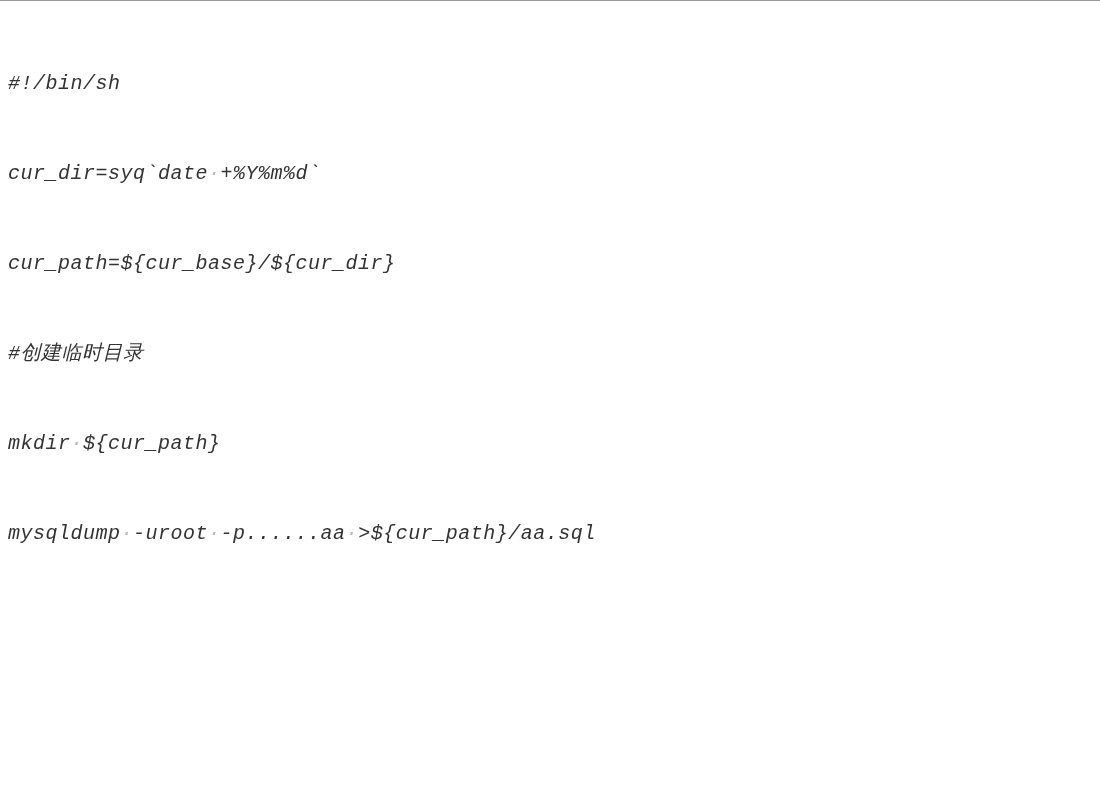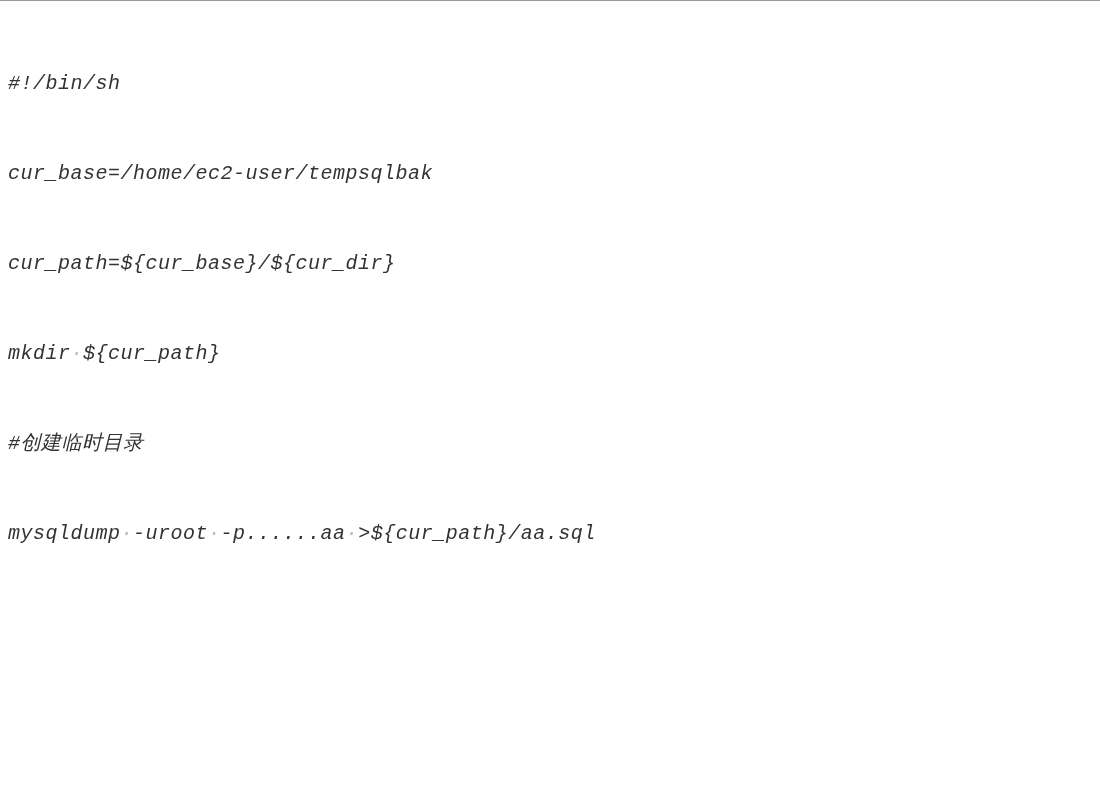--- a/index.html
+++ b/index.html
@@ -26,24 +26,24 @@
   }
   .ws-dot {
     color: #bbb;
   }
 </style>
 </head>
 <body>
 
 <div class="code-block">
   <span class="line">#!/bin/sh</span>
-  <span class="line">cur_base=/home/ec2-user/tempsqlbak</span>
+  <span class="line">cur_dir=syq`date<span class="ws-dot">·</span>+%Y%m%d`</span>
   <span class="line">cur_path=${cur_base}/${cur_dir}</span>
+  <span class="line">#创建临时目录</span>
   <span class="line">mkdir<span class="ws-dot">·</span>${cur_path}</span>
-  <span class="line">#创建临时目录</span>
   <span class="line">mysqldump<span class="ws-dot">·</span>-uroot<span class="ws-dot">·</span>-p......aa<span class="ws-dot">·</span>&gt;${cur_path}/aa.sql</span>
   
   
   
   
   
   
   
   
   

